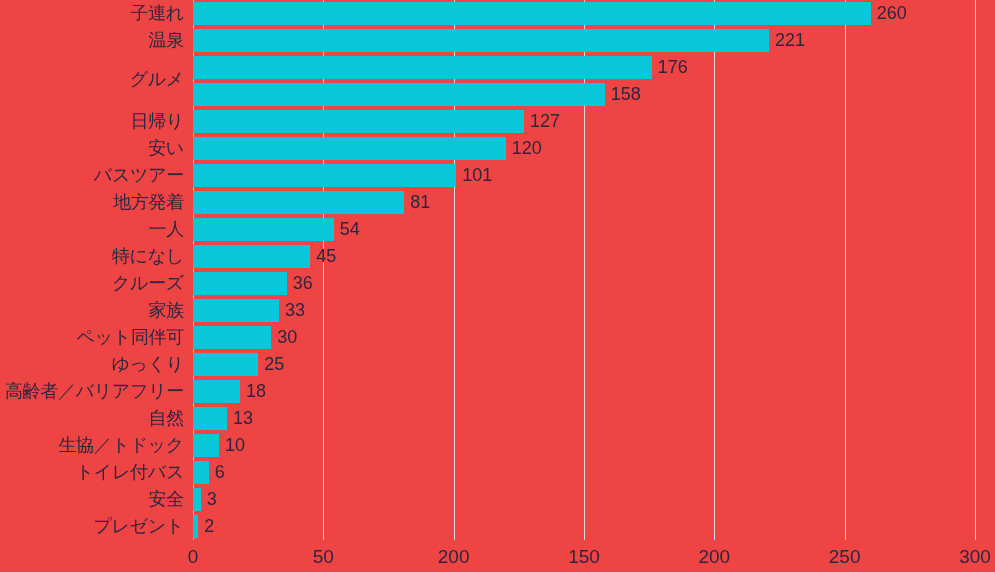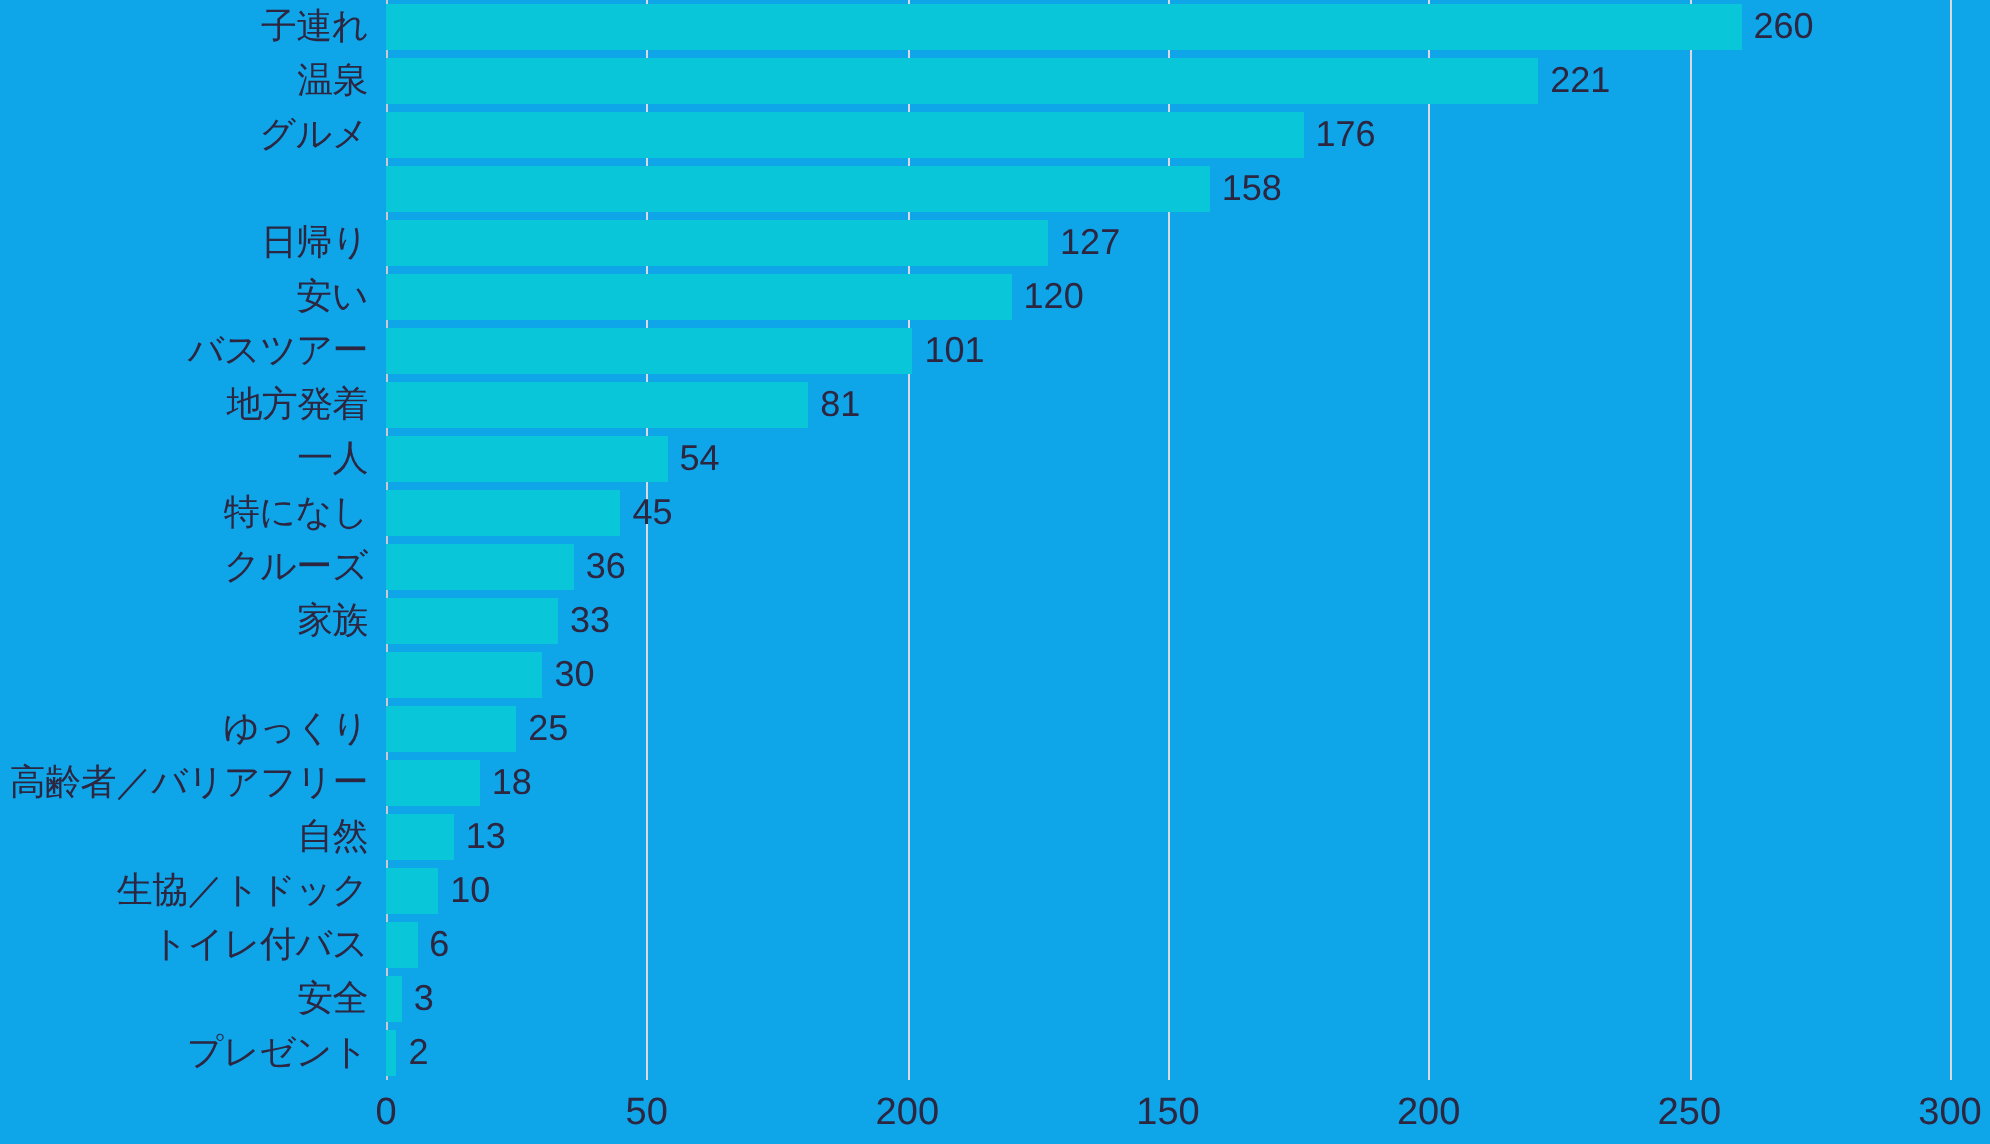--- a/index.html
+++ b/index.html
@@ -12,21 +12,21 @@
     height: 572px;
     font-family: "Liberation Sans", "DejaVu Sans", sans-serif;
     color: #2d2640;
     overflow: hidden;
   }
 
   #chart-root {
     position: relative;
     width: 995px;
     height: 572px;
-    background: #0ea5e9;
+    background: #ef4444;
   }
 
   
   #plot-area {
     position: absolute;
     left: 193px;
     top: 0px;
     width: 782px;
     height: 540px;
   }
@@ -117,21 +117,21 @@
           <div class="cat-label" style="height: 27px; line-height: 27px;">子連れ</div>
           <div class="bar" style="width: 677.733px; background: rgb(10, 198, 217); height: 22.2px;"></div>
           <div class="val-label" style="left: 677.733px; height: 27px; line-height: 27px;">260</div>
         </div>
         <div class="bar-row" style="top: 27px; height: 27px;">
           <div class="cat-label" style="height: 27px; line-height: 27px;">温泉</div>
           <div class="bar" style="width: 576.073px; background: rgb(10, 198, 217); height: 22.2px;"></div>
           <div class="val-label" style="left: 576.073px; height: 27px; line-height: 27px;">221</div>
         </div>
         <div class="bar-row" style="top: 54px; height: 27px;">
-          <div class="cat-label" style="height: 27px; line-height: 27px;">グルメ</div>
+          <div class="cat-label" style="height: 27px; line-height: 27px; margin-top: 12px;">グルメ</div>
           <div class="bar" style="width: 458.773px; background: rgb(10, 198, 217); height: 22.2px;"></div>
           <div class="val-label" style="left: 458.773px; height: 27px; line-height: 27px;">176</div>
         </div>
         <div class="bar-row" style="top: 81px; height: 27px;">
           <div class="bar" style="width: 411.853px; background: rgb(10, 198, 217); height: 22.2px;"></div>
           <div class="val-label" style="left: 411.853px; height: 27px; line-height: 27px;">158</div>
         </div>
         <div class="bar-row" style="top: 108px; height: 27px;">
           <div class="cat-label" style="height: 27px; line-height: 27px;">日帰り</div>
           <div class="bar" style="width: 331.047px; background: rgb(10, 198, 217); height: 22.2px;"></div>
@@ -166,20 +166,21 @@
           <div class="cat-label" style="height: 27px; line-height: 27px;">クルーズ</div>
           <div class="bar" style="width: 93.84px; background: rgb(10, 198, 217); height: 22.2px;"></div>
           <div class="val-label" style="left: 93.84px; height: 27px; line-height: 27px;">36</div>
         </div>
         <div class="bar-row" style="top: 297px; height: 27px;">
           <div class="cat-label" style="height: 27px; line-height: 27px;">家族</div>
           <div class="bar" style="width: 86.02px; background: rgb(10, 198, 217); height: 22.2px;"></div>
           <div class="val-label" style="left: 86.02px; height: 27px; line-height: 27px;">33</div>
         </div>
         <div class="bar-row" style="top: 324px; height: 27px;">
+          <div class="cat-label" style="height: 27px; line-height: 27px;">ペット同伴可</div>
           <div class="bar" style="width: 78.2px; background: rgb(10, 198, 217); height: 22.2px;"></div>
           <div class="val-label" style="left: 78.2px; height: 27px; line-height: 27px;">30</div>
         </div>
         <div class="bar-row" style="top: 351px; height: 27px;">
           <div class="cat-label" style="height: 27px; line-height: 27px;">ゆっくり</div>
           <div class="bar" style="width: 65.1667px; background: rgb(10, 198, 217); height: 22.2px;"></div>
           <div class="val-label" style="left: 65.1667px; height: 27px; line-height: 27px;">25</div>
         </div>
         <div class="bar-row" style="top: 378px; height: 27px;">
           <div class="cat-label" style="height: 27px; line-height: 27px;">高齢者／バリアフリー</div>

